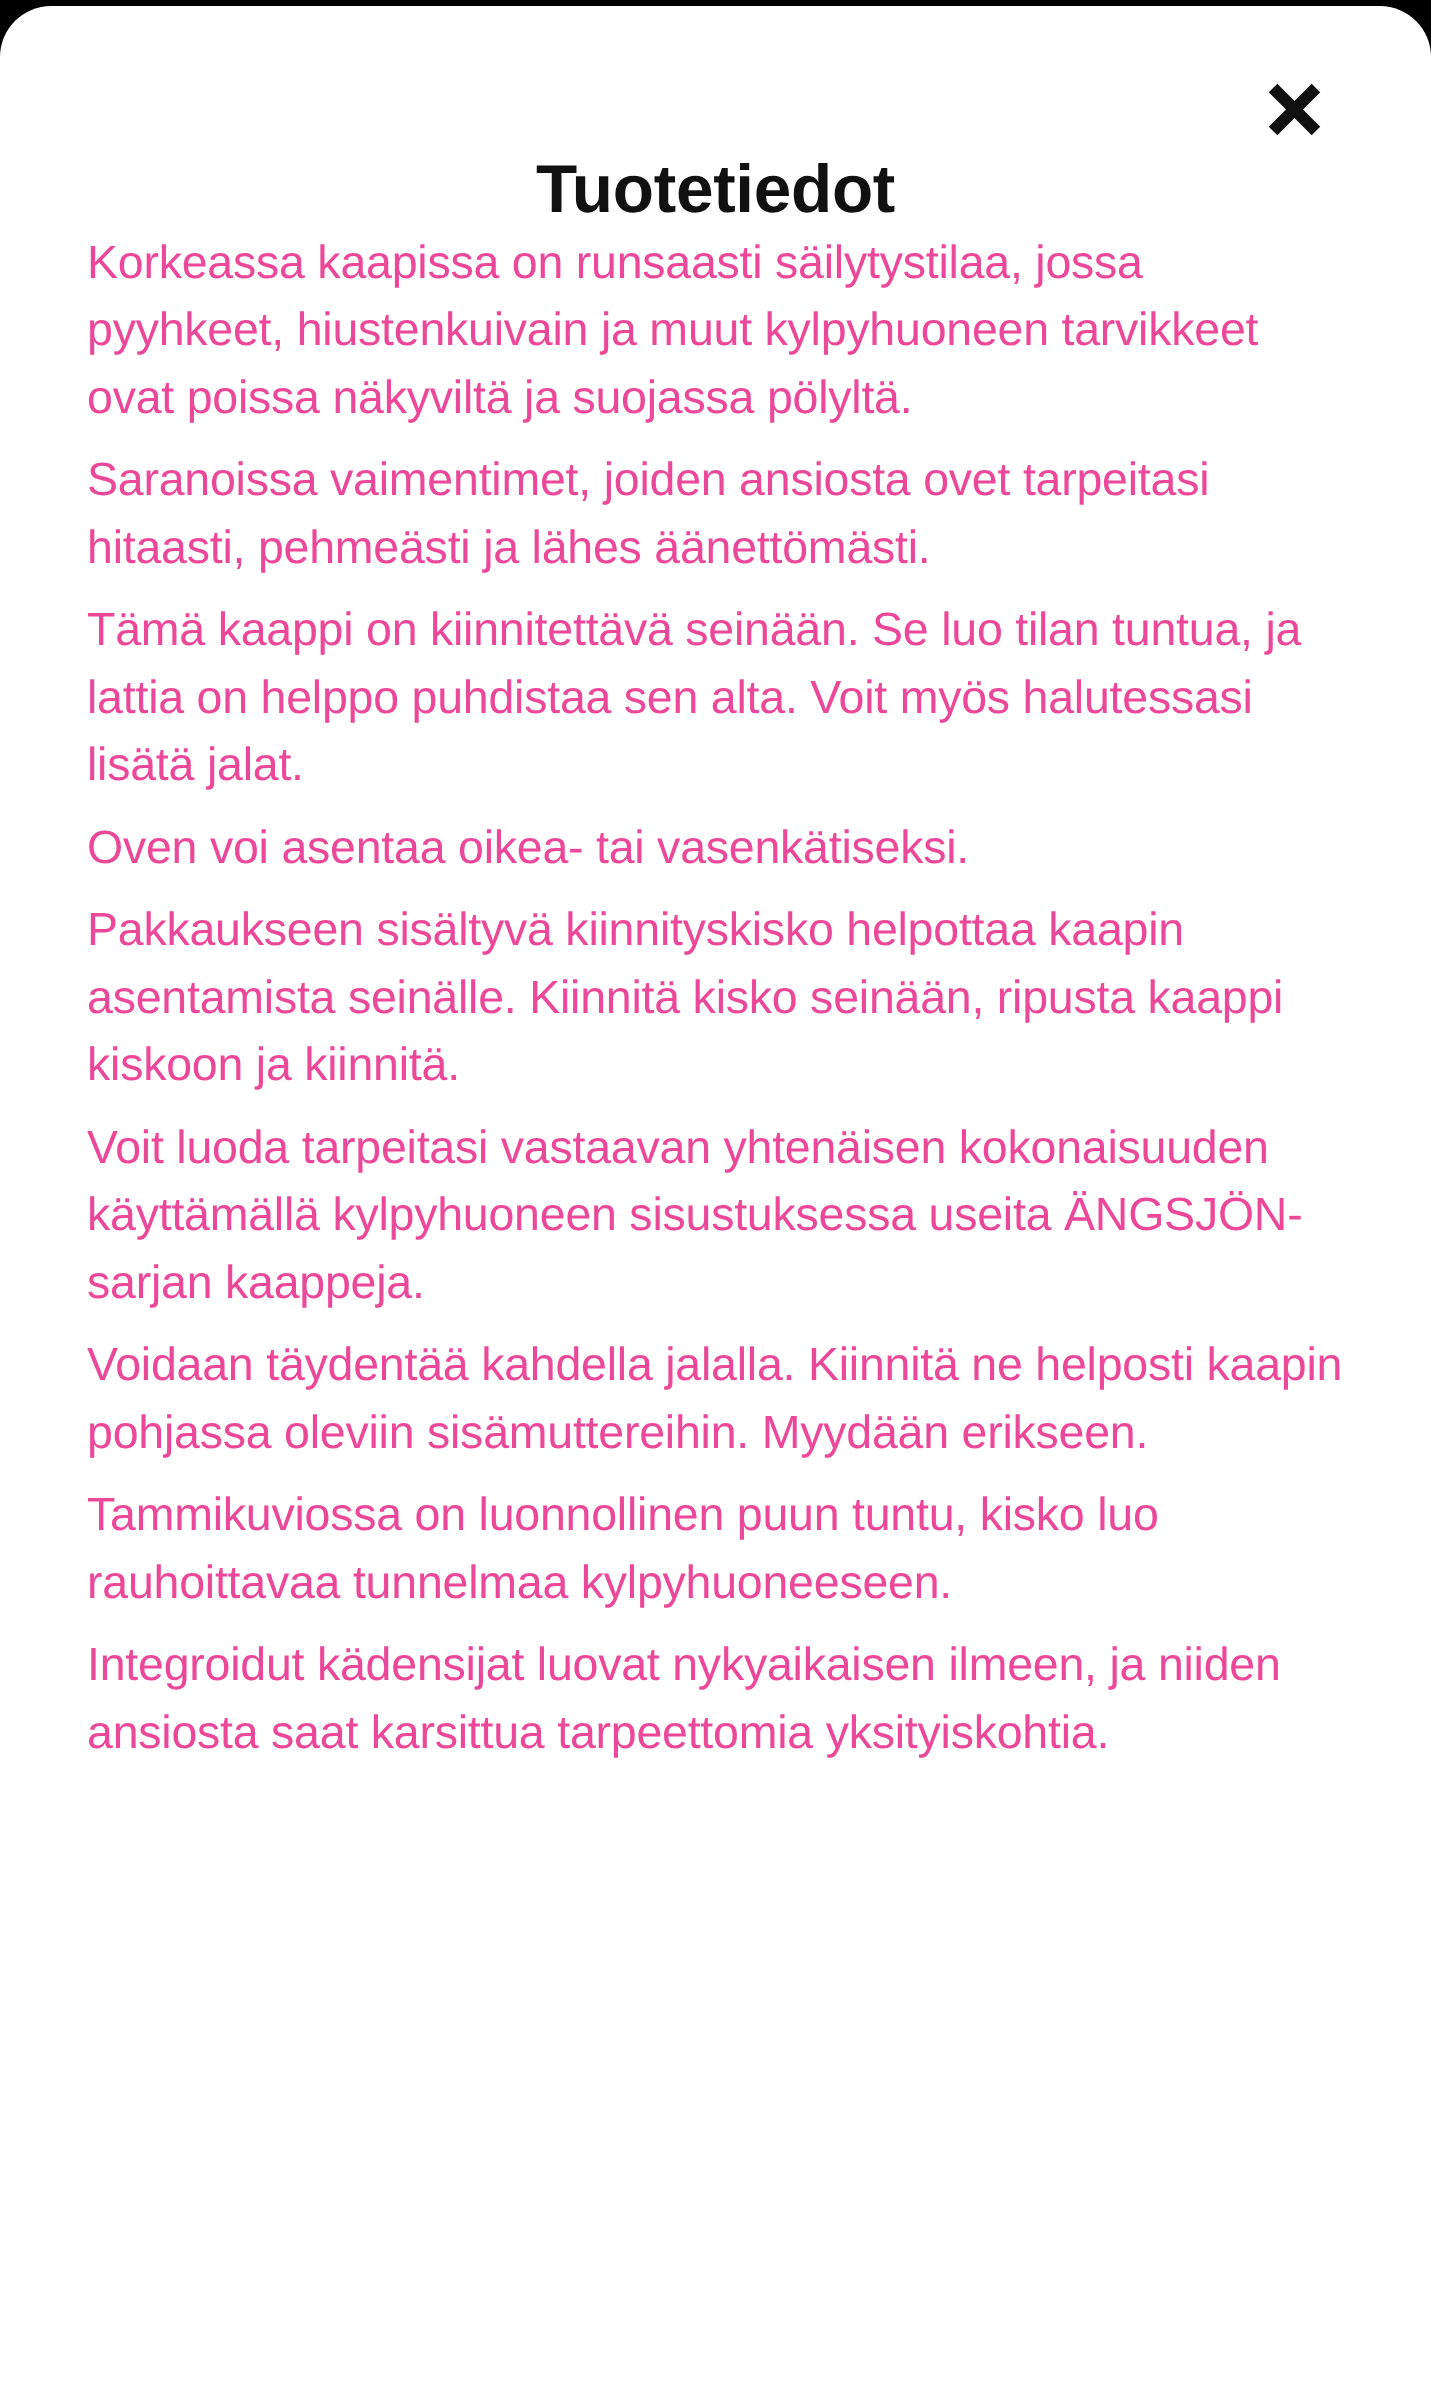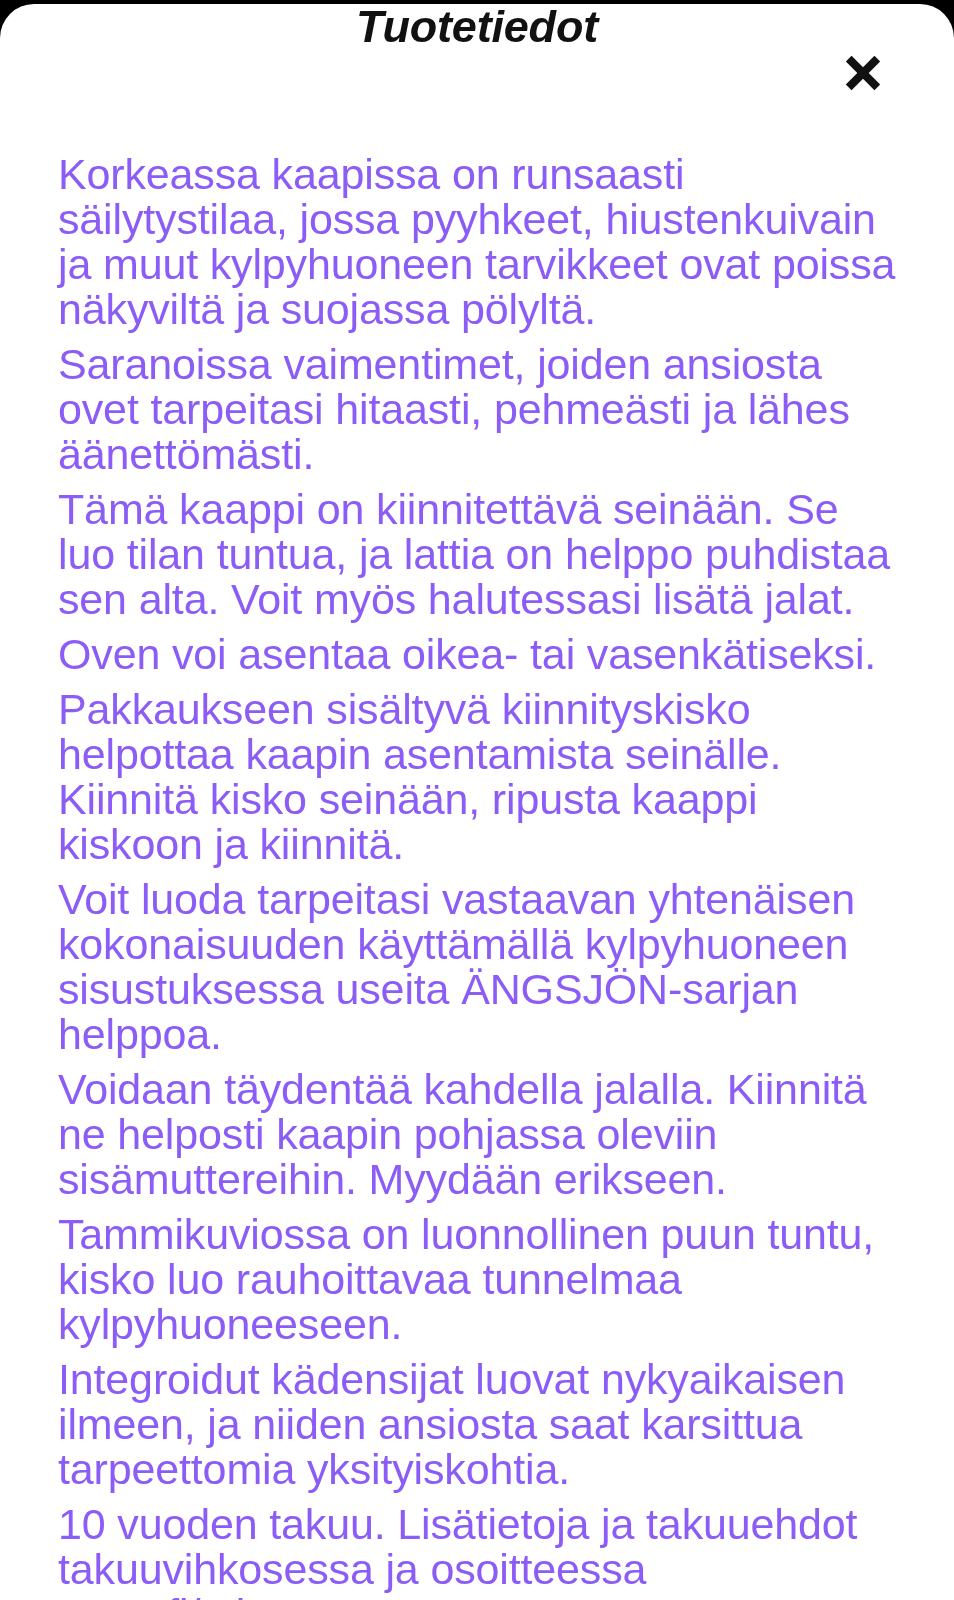--- a/index.html
+++ b/index.html
@@ -27,23 +27,22 @@
     border-top-left-radius:34px;
     border-top-right-radius:34px;
     overflow:hidden;
   }
 
   
   .sheet-header {
     position:relative;
     height:148px;
     display:flex;
-    align-items:flex-start;
+    align-items:flex-end;
     justify-content:center;
-    font-style:italic;
   }
 
   .sheet-title {
     font-size:45px;
     font-weight:700;
     color:#111111;
     letter-spacing:-0.2px;
     line-height:1;
     padding-bottom:4px;
   }
@@ -73,23 +72,23 @@
     stroke-width:4.4;
     stroke-linecap:butt;
   }
 
   
   .sheet-body {
     padding:0 58px 0 58px;
   }
 
   .desc-paragraph {
-    font-size:43px;
+    font-size:31px;
     line-height:45px;
-    color:#8b5cf6;
+    color:#ec4899;
     font-weight:400;
     letter-spacing:-0.15px;
     margin:0 0 10px 0;
     text-rendering:optimizeLegibility;
   }
 
   .desc-paragraph:last-child { margin-bottom:0; }
 </style>
 </head>
 <body>
@@ -106,20 +105,19 @@
       </svg>
     </button>
   </div>
 
   <div class="sheet-body">
     <p class="desc-paragraph">Korkeassa kaapissa on runsaasti säilytystilaa, jossa pyyhkeet, hiustenkuivain ja muut kylpyhuoneen tarvikkeet ovat poissa näkyviltä ja suojassa pölyltä.</p>
     <p class="desc-paragraph">Saranoissa vaimentimet, joiden ansiosta ovet tarpeitasi hitaasti, pehmeästi ja lähes äänettömästi.</p>
     <p class="desc-paragraph">Tämä kaappi on kiinnitettävä seinään. Se luo tilan tuntua, ja lattia on helppo puhdistaa sen alta. Voit myös halutessasi lisätä jalat.</p>
     <p class="desc-paragraph">Oven voi asentaa oikea- tai vasenkätiseksi.</p>
     <p class="desc-paragraph">Pakkaukseen sisältyvä kiinnityskisko helpottaa kaapin asentamista seinälle. Kiinnitä kisko seinään, ripusta kaappi kiskoon ja kiinnitä.</p>
-    <p class="desc-paragraph">Voit luoda tarpeitasi vastaavan yhtenäisen kokonaisuuden käyttämällä kylpyhuoneen sisustuksessa useita ÄNGSJÖN-sarjan helppoa.</p>
+    <p class="desc-paragraph">Voit luoda tarpeitasi vastaavan yhtenäisen kokonaisuuden käyttämällä kylpyhuoneen sisustuksessa useita ÄNGSJÖN-sarjan kaappeja.</p>
     <p class="desc-paragraph">Voidaan täydentää kahdella jalalla. Kiinnitä ne helposti kaapin pohjassa oleviin sisämuttereihin. Myydään erikseen.</p>
     <p class="desc-paragraph">Tammikuviossa on luonnollinen puun tuntu, kisko luo rauhoittavaa tunnelmaa kylpyhuoneeseen.</p>
     <p class="desc-paragraph">Integroidut kädensijat luovat nykyaikaisen ilmeen, ja niiden ansiosta saat karsittua tarpeettomia yksityiskohtia.</p>
-    <p class="desc-paragraph">10 vuoden takuu. Lisätietoja ja takuuehdot takuuvihkosessa ja osoitteessa IKEA.fi/takuu</p>
   </div>
 
 </div>
 
 </body></html>

